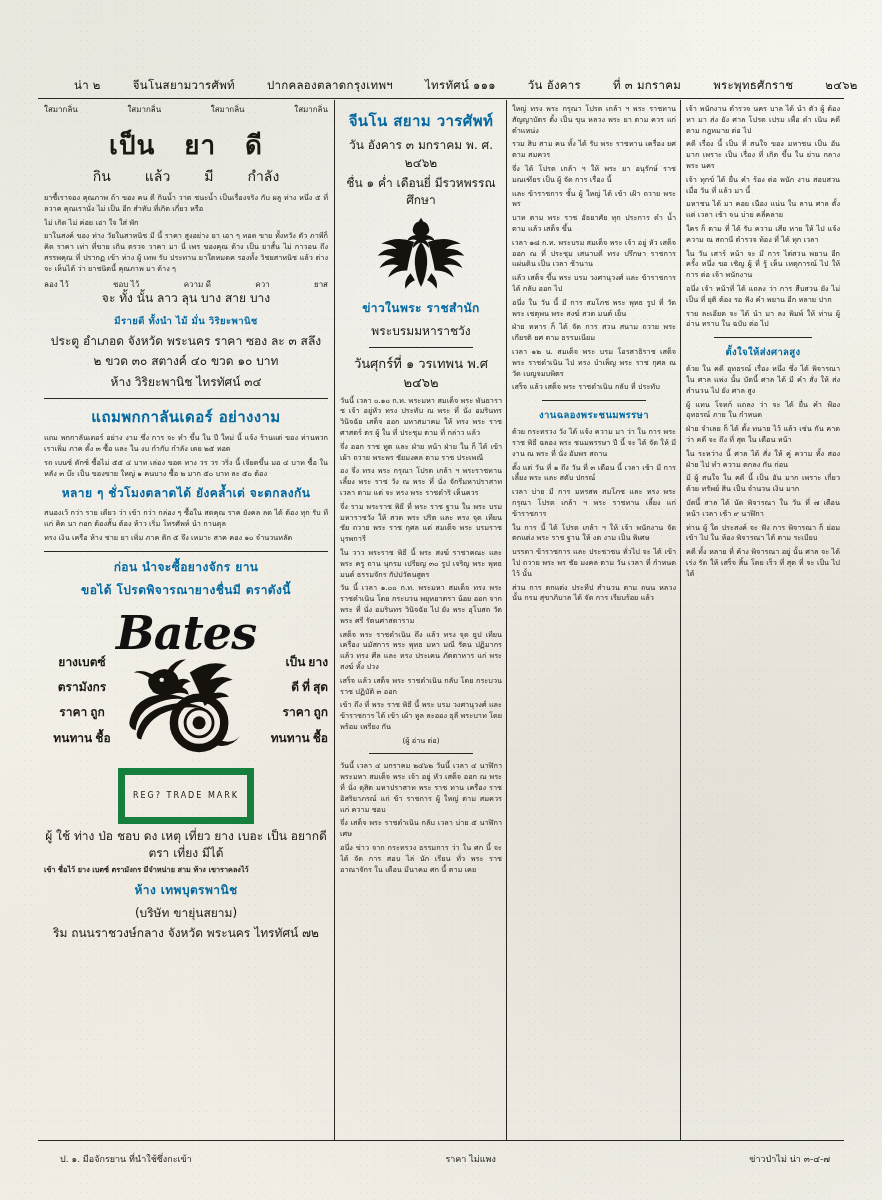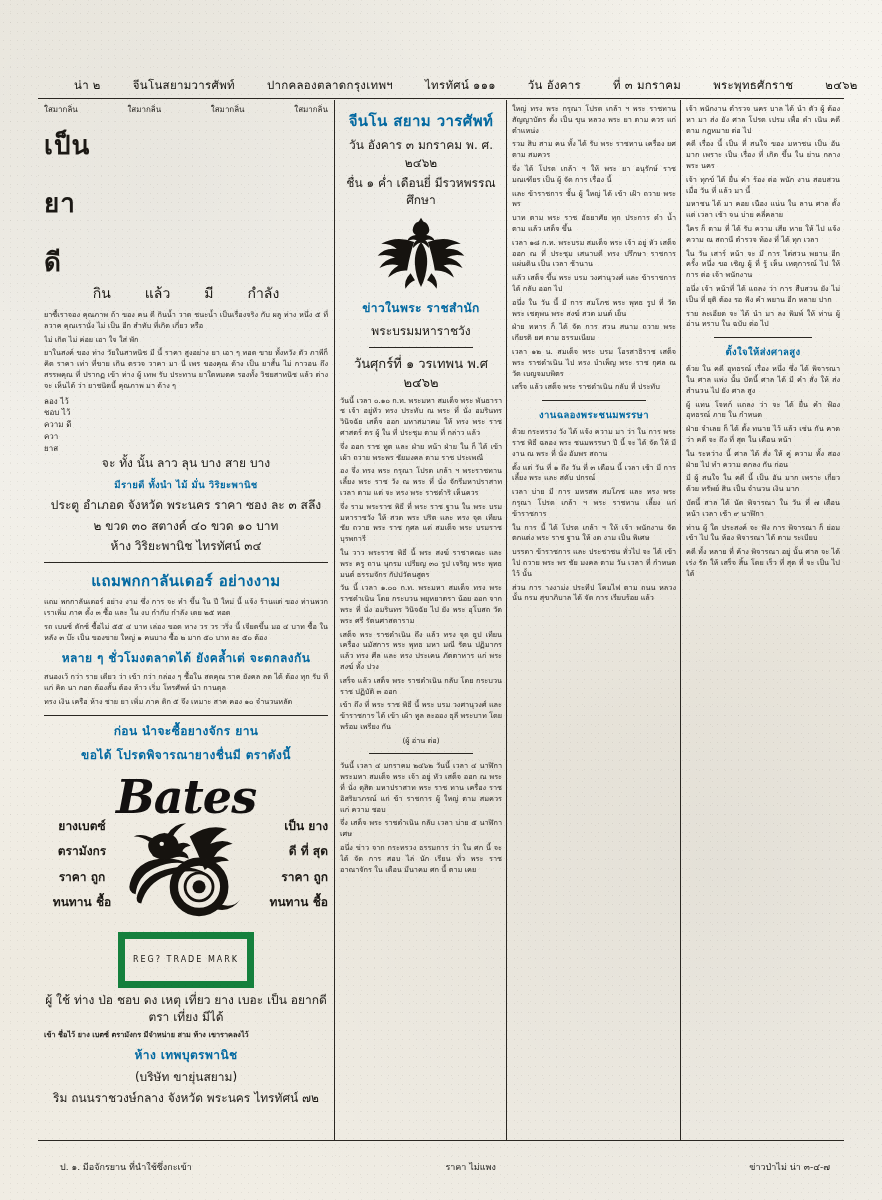--- a/index.html
+++ b/index.html
@@ -68,50 +68,50 @@
   .ctr{text-align:center;}
   .p{margin:0 0 3px;}
   .thin{border-top:1px solid #2a2722;margin:7px 0;height:0;}
   .thin.short{width:64%;margin-left:18%;}
 
   
   .tagline-row{
     display:flex;justify-content:space-between;font-size:8px;margin-bottom:10px;
   }
   .bigword{
-    display:flex;justify-content:center;gap:20px;
-    font-size:26px;font-weight:bold;letter-spacing:1px;margin:2px 0 0;flex-direction:column;
+    display:flex;justify-content:center;gap:29px;
+    font-size:26px;font-weight:bold;letter-spacing:1px;margin:2px 0 0;
   }
   .subword{
     display:flex;justify-content:center;gap:34px;
     font-size:14px;margin:2px 0 6px;
   }
-  .sig{display:flex;justify-content:space-between;font-size:8px;margin-top:4px;flex-direction:column;}
+  .sig{display:flex;justify-content:space-between;font-size:8px;margin-top:4px;}
 
   
   .emblem{width:100%;display:flex;justify-content:center;margin:6px 0 4px;}
 
   
   .bates-wrap{position:relative;margin:10px 0 4px;text-align:center;}
   .bates-script{
     font-family:"DejaVu Serif","Liberation Serif",serif;
     font-style:italic;font-weight:bold;font-size:46px;
     letter-spacing:-1px;line-height:1;color:#121010;
   }
-  .bates-sides{display:flex;justify-content:space-between;align-items:flex-start;margin-top:-6px;}
+  .bates-sides{display:flex;justify-content:space-between;align-items:flex-start;margin-top:-6px;font-family:Liberation Serif, serif;}
   .bates-sides .sidecol{width:78px;font-size:12px;font-weight:bold;line-height:2.1;}
   .bates-sides .sidecol.right{text-align:right;}
   .bates-mid{flex:1;}
   .trade{
     font-size:8px;letter-spacing:2px;font-weight:normal;
     border:7px solid #15803d;display:inline-block;padding:15px 8px;margin-top:2px;
   }
   .footer-line{
     position:absolute;left:60px;top:1152px;width:770px;
-    display:flex;justify-content:space-between;font-size:9px;margin-top:8px;
+    display:flex;justify-content:space-between;font-size:9px;
   }
   .tiny{font-size:12px;line-height:1.45;}
   .mini{font-size:13px;line-height:1.45;}
   .bold{font-weight:bold;}
 </style>
 </head>
 <body>
 
 <div id="paper"></div>
 
@@ -293,21 +293,21 @@
   <p class="p">เวลา ๑๒ น.  สมเด็จ พระ บรม โอรสาธิราช เสด็จ พระ ราชดำเนิน ไป ทรง บำเพ็ญ พระ ราช กุศล ณ วัด เบญจมบพิตร</p>
   <p class="p">เสร็จ แล้ว เสด็จ พระ ราชดำเนิน กลับ ที่ ประทับ</p>
 
   <div class="thin short"></div>
   <div class="hl sm">งานฉลองพระชนมพรรษา</div>
   <p class="p">ด้วย กระทรวง วัง ได้ แจ้ง ความ มา ว่า ใน การ พระ ราช พิธี ฉลอง พระ ชนมพรรษา ปี นี้ จะ ได้ จัด ให้ มี งาน ณ พระ ที่ นั่ง อัมพร สถาน</p>
   <p class="p">ตั้ง แต่ วัน ที่ ๑ ถึง วัน ที่ ๓ เดือน นี้  เวลา เช้า มี การ เลี้ยง พระ และ สดับ ปกรณ์</p>
   <p class="p">เวลา บ่าย มี การ มหรสพ สมโภช และ ทรง พระ กรุณา โปรด เกล้า ฯ พระ ราชทาน เลี้ยง แก่ ข้าราชการ</p>
   <p class="p">ใน การ นี้ ได้ โปรด เกล้า ฯ ให้ เจ้า พนักงาน จัด ตกแต่ง พระ ราช ฐาน ให้ งด งาม เป็น พิเศษ</p>
   <p class="p">บรรดา ข้าราชการ และ ประชาชน ทั่วไป จะ ได้ เข้า ไป ถวาย พระ พร ชัย มงคล ตาม วัน เวลา ที่ กำหนด ไว้ นั้น</p>
-  <p class="p">ส่วน การ างงาม่ง ประทีป โคมไฟ ตาม ถนน หลวง นั้น กรม สุขาภิบาล ได้ จัด การ เรียบร้อย แล้ว</p>
+  <p class="p">ส่วน การ ตกแต่ง ประทีป สำนวน ตาม ถนน หลวง นั้น กรม สุขาภิบาล ได้ จัด การ เรียบร้อย แล้ว</p>
 </div>
 
 <div class="col" id="col4">
   <p class="p">เจ้า พนักงาน ตำรวจ นคร บาล ได้ นำ ตัว ผู้ ต้อง หา มา ส่ง ยัง ศาล โปรด เปรม เพื่อ ดำ เนิน คดี ตาม กฎหมาย ต่อ ไป</p>
   <p class="p">คดี เรื่อง นี้ เป็น ที่ สนใจ ของ มหาชน เป็น อัน มาก  เพราะ เป็น เรื่อง ที่ เกิด ขึ้น ใน ย่าน กลาง พระ นคร</p>
   <p class="p">เจ้า ทุกข์ ได้ ยื่น คำ ร้อง ต่อ พนัก งาน สอบสวน เมื่อ วัน ที่ แล้ว มา นี้</p>
   <p class="p">มหาชน ได้ มา คอย เนือง แน่น ใน ลาน ศาล ตั้ง แต่ เวลา เช้า จน บ่าย คลี่คลาย</p>
   <p class="p">ใคร ก็ ตาม ที่ ได้ รับ ความ เสีย หาย ให้ ไป แจ้ง ความ ณ สถานี ตำรวจ ท้อง ที่ ได้ ทุก เวลา</p>
   <p class="p">ใน วัน เสาร์ หน้า จะ มี การ ไต่สวน พยาน อีก ครั้ง หนึ่ง  ขอ เชิญ ผู้ ที่ รู้ เห็น เหตุการณ์ ไป ให้ การ ต่อ เจ้า พนักงาน</p>
   <p class="p">อนึ่ง  เจ้า หน้าที่ ได้ แถลง ว่า การ สืบสวน ยัง ไม่ เป็น ที่ ยุติ  ต้อง รอ ฟัง คำ พยาน อีก หลาย ปาก</p>

